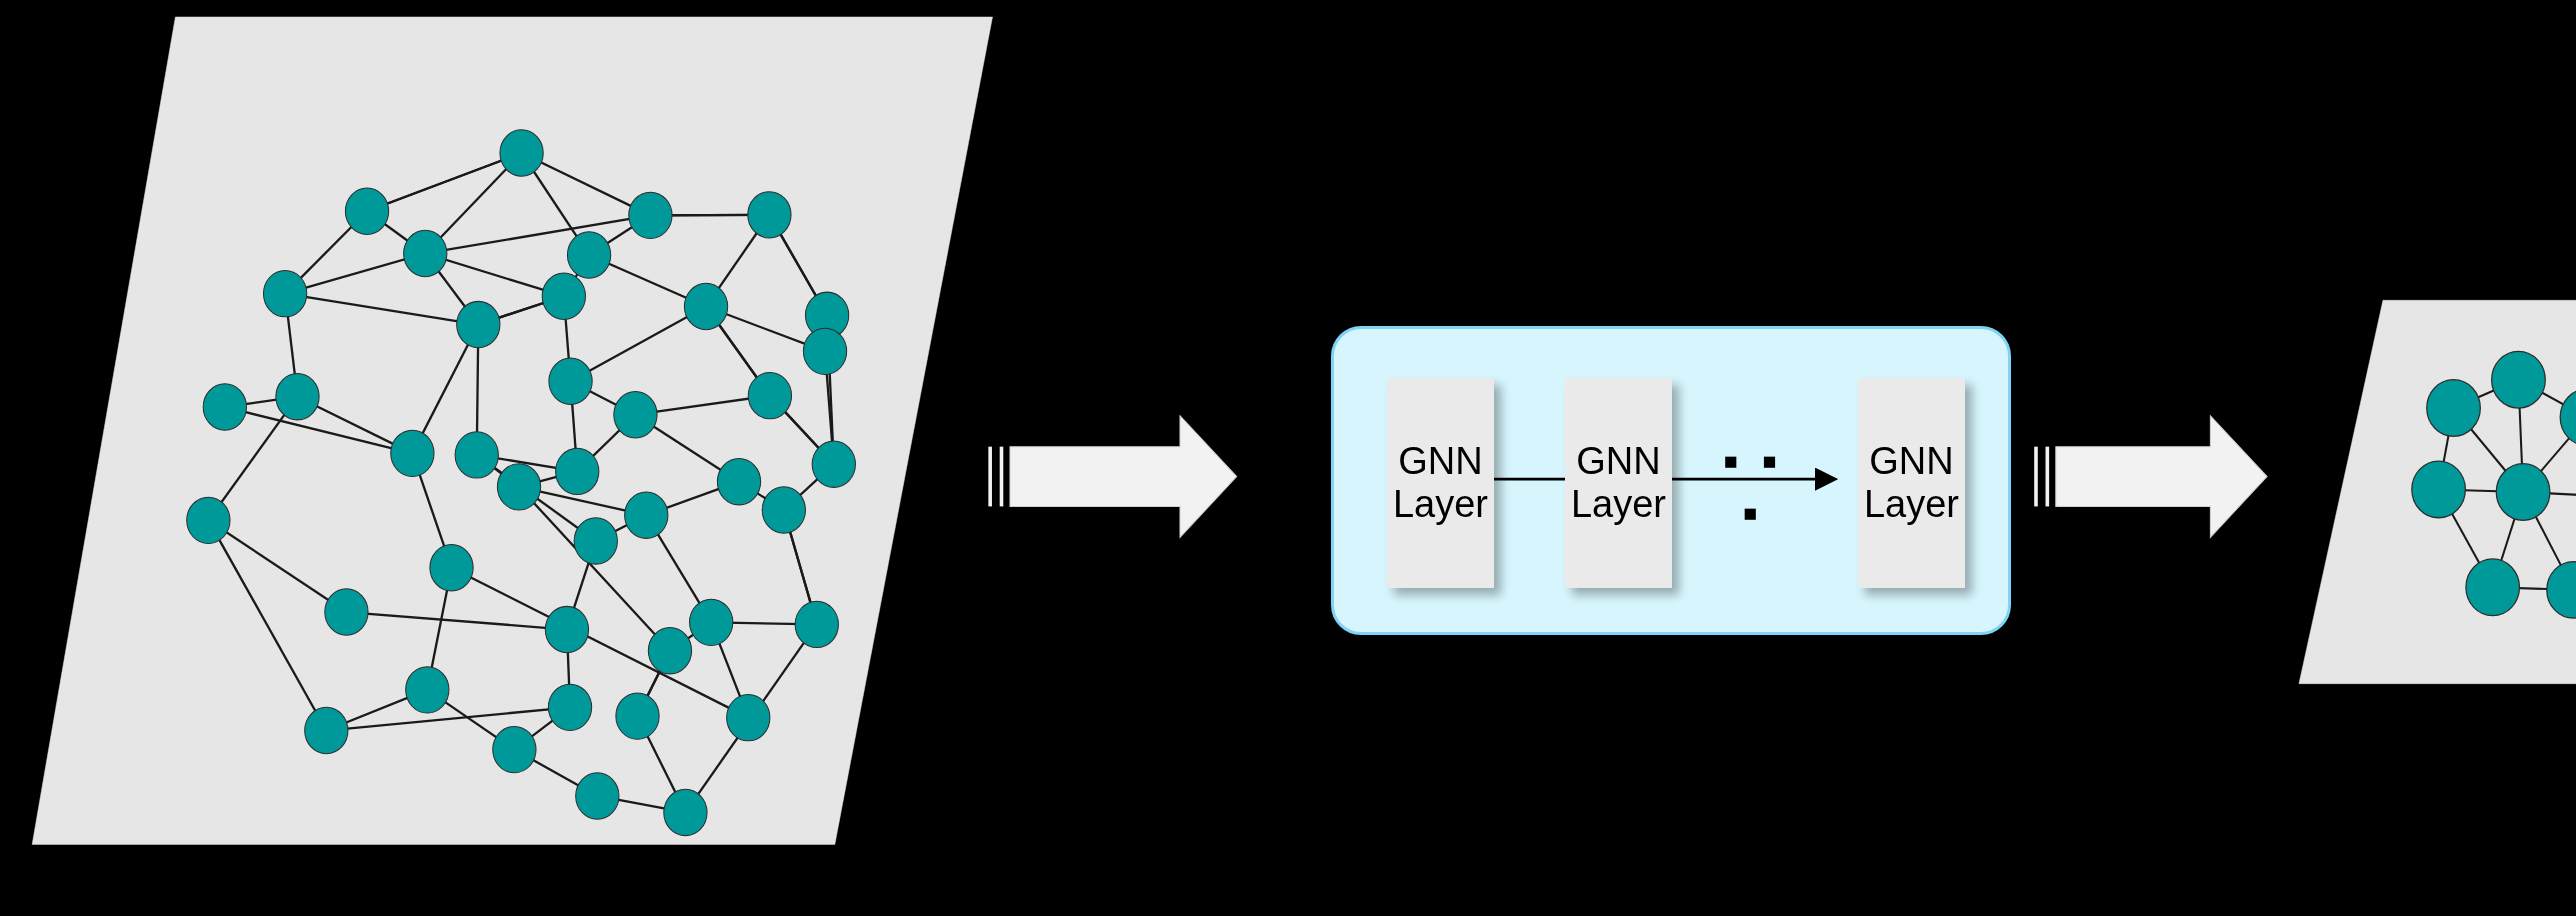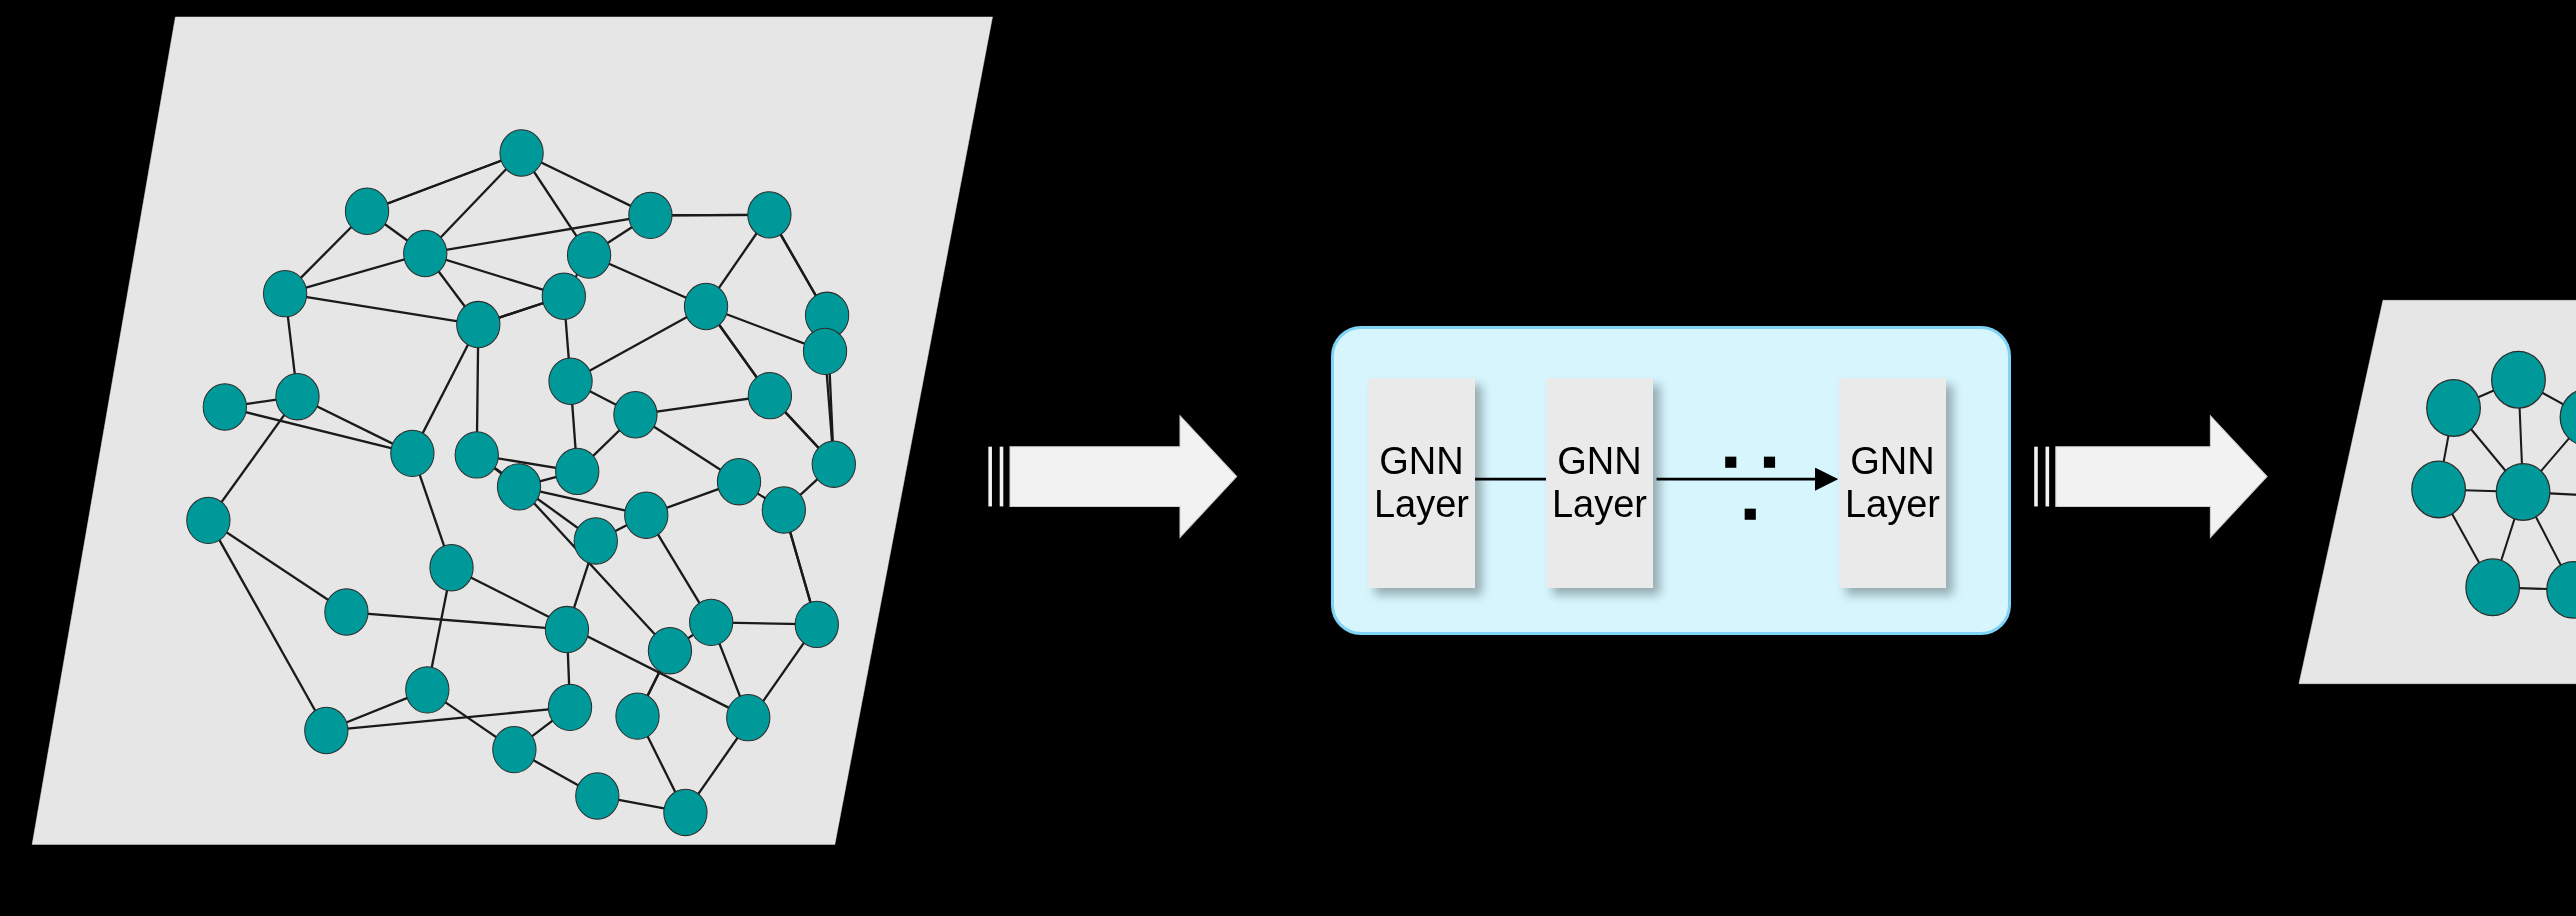--- a/index.html
+++ b/index.html
@@ -51,20 +51,21 @@
     flex-direction: column;
     align-items: center;
     justify-content: center;
     box-shadow: 7.2px 7.2px 9.3px rgba(0,0,0,0.30);
     font-size: 38px;
     line-height: 1.12;
     color: #000000;
     text-align: center;
     white-space: pre-line;
     z-index: 4;
+    margin-left: 19px;
   }
   .gnn-layer-box.l1 { left: 34px; }
   .gnn-layer-box.l2 { left: 212px; }
   .gnn-layer-box.l3 { left: 505px; }
 
   .gnn-ellipsis {
     position: absolute;
     left: 370px;
     top: 106px;
     width: 98px;

